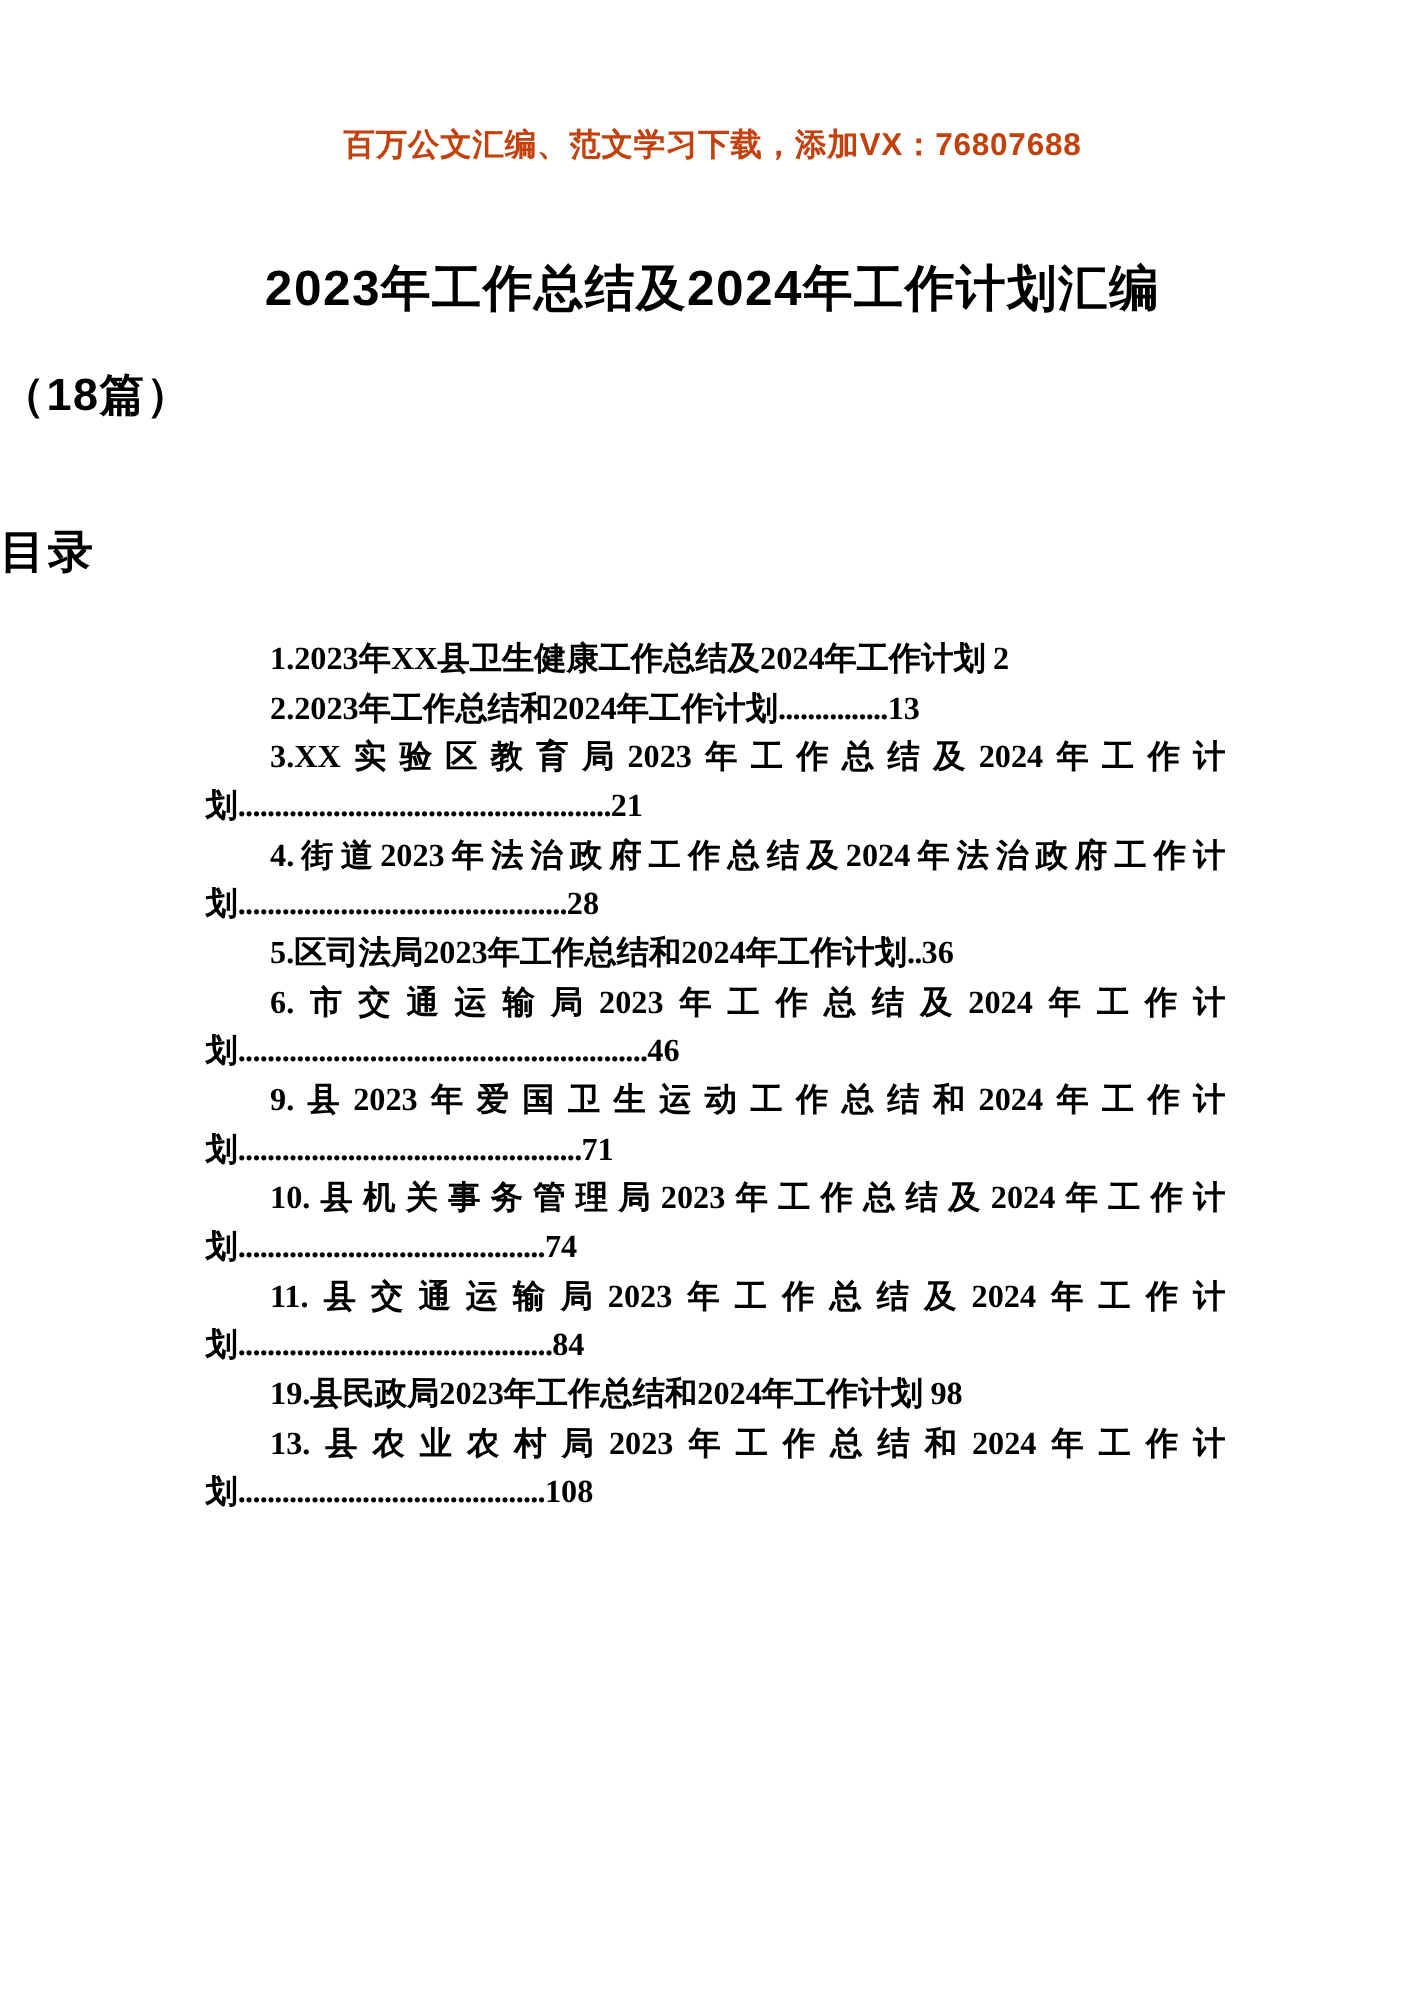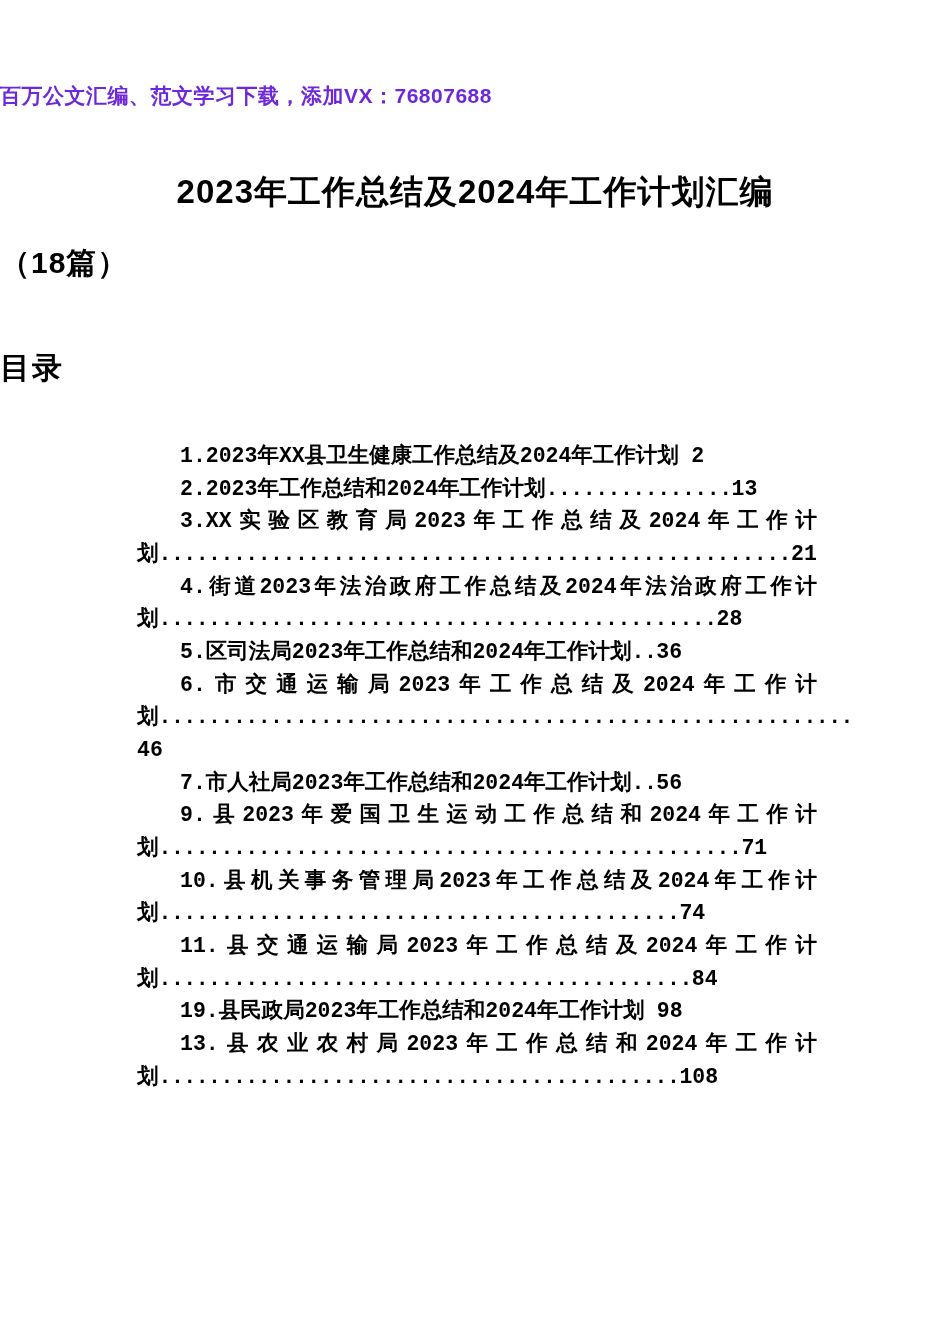--- a/index.html
+++ b/index.html
@@ -20,21 +20,22 @@
     height: 1344px;
     position: relative;
     box-sizing: border-box;
     padding: 0;
   }
   .watermark {
     position: absolute;
     top: 82px;
     left: 0;
     width: 950px;
-    color: #6d28d9;
+    text-align: center;
+    color: #c2410c;
     font-size: 21px;
     font-weight: bold;
     letter-spacing: 0.5px;
     font-family: "Liberation Sans", sans-serif;
     white-space: nowrap;
   }
   .doc-title {
     position: absolute;
     top: 172px;
     left: 0;
@@ -63,27 +64,27 @@
     left: 0;
     width: 950px;
     text-align: left;
     font-size: 30px;
     font-weight: bold;
     letter-spacing: 2px;
     font-family: "Liberation Sans", sans-serif;
   }
   .toc-list {
     position: absolute;
-    top: 440px;
+    top: 423px;
     left: 137px;
     width: 680px;
     font-size: 21.5px;
     line-height: 1.52;
     font-weight: bold;
-    font-family: Liberation Mono, monospace;
+    font-family: Liberation Serif, serif;
   }
   .toc-entry {
     display: block;
     text-align: justify;
     text-indent: 2em;
     margin: 0;
     padding: 0;
     word-break: break-all;
   }
   .toc-entry .lead {
@@ -103,21 +104,20 @@
 
   <div class="toc-heading">目录</div>
 
   <div class="toc-list" id="toc-list">
       <div class="toc-entry"><span>1.</span><span>2023年XX县卫生健康工作总结及2024年工作计划</span><span class="lead">   </span><span>2</span></div>
       <div class="toc-entry"><span>2.</span><span>2023年工作总结和2024年工作计划</span><span class="lead">...............</span><span>13</span></div>
       <div class="toc-entry"><span>3.</span><span>XX实验区教育局2023年工作总结及2024年工作计划</span><span class="lead">...................................................</span><span>21</span></div>
       <div class="toc-entry"><span>4.</span><span>街道2023年法治政府工作总结及2024年法治政府工作计划</span><span class="lead">.............................................</span><span>28</span></div>
       <div class="toc-entry"><span>5.</span><span>区司法局2023年工作总结和2024年工作计划</span><span class="lead">..</span><span>36</span></div>
       <div class="toc-entry"><span>6.</span><span>市交通运输局2023年工作总结及2024年工作计划</span><span class="lead">........................................................</span><span>46</span></div>
-      <div class="toc-entry"><span>7.</span><span>市人社局2023年工作总结和2024年工作计划</span><span class="lead">..</span><span>56</span></div>
       <div class="toc-entry"><span>9.</span><span>县2023年爱国卫生运动工作总结和2024年工作计划</span><span class="lead">...............................................</span><span>71</span></div>
       <div class="toc-entry"><span>10.</span><span>县机关事务管理局2023年工作总结及2024年工作计划</span><span class="lead">..........................................</span><span>74</span></div>
       <div class="toc-entry"><span>11.</span><span>县交通运输局2023年工作总结及2024年工作计划</span><span class="lead">...........................................</span><span>84</span></div>
       <div class="toc-entry"><span>19.</span><span>县民政局2023年工作总结和2024年工作计划</span><span class="lead"> </span><span>98</span></div>
       <div class="toc-entry"><span>13.</span><span>县农业农村局2023年工作总结和2024年工作计划</span><span class="lead">..........................................</span><span>108</span></div>
     </div>
 
 </div>
 
 </body></html>

